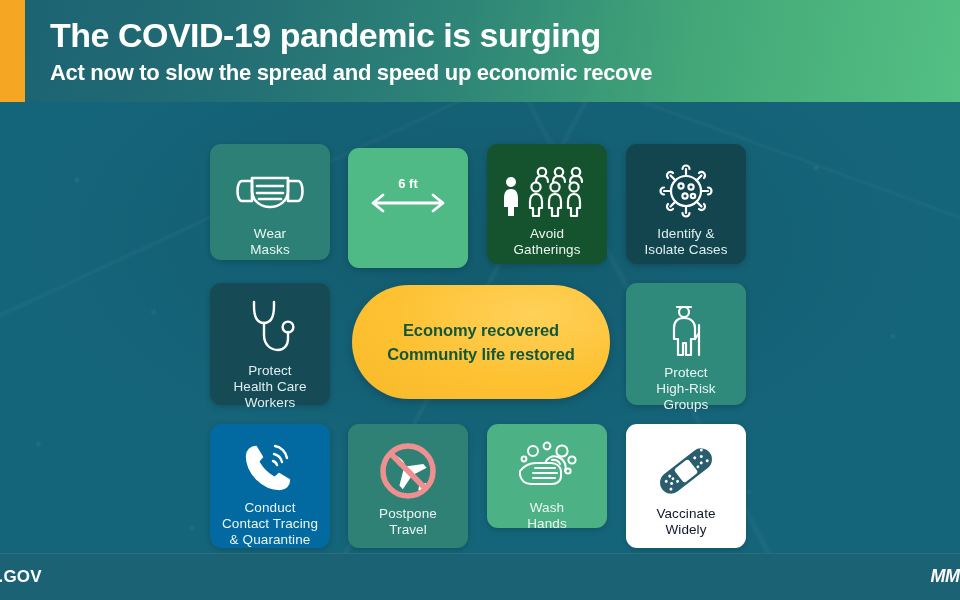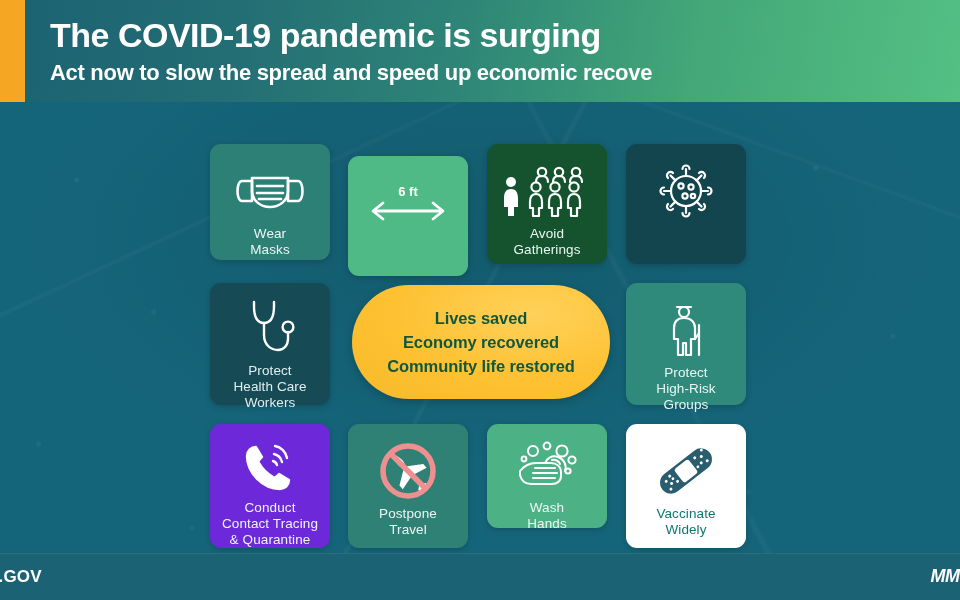--- a/index.html
+++ b/index.html
@@ -107,21 +107,21 @@
   .card-label {
     margin-top: 4px;
     font-size: 13.5px;
     line-height: 16px;
     text-align: center;
     color: #eaf7f3;
     font-weight: normal;
     letter-spacing: .1px;
     padding: 0 4px;
   }
-  .card.white .card-label { color: #0f766e; }
+  .card.white .card-label { color: #0f172a; }
 
   
   .pill {
     position: absolute;
     border-radius: 70px;
     background: radial-gradient(ellipse at 70% 25%, #ffd159 0%, #fdc132 55%, #f7b92a 100%);
     display: flex;
     align-items: center;
     justify-content: center;
     box-shadow: 0 3px 9px rgba(0,0,0,.2);
@@ -203,21 +203,21 @@
           <path d="M23 25 L49 25"></path>
           <path d="M25 31 L47 31"></path>
         </svg>
       </div>
       <div class="card-label">
         <div>Wear</div>
         <div>Masks</div>
       </div>
     </div>
 
-    <div class="card" style="left:138px; top:12px; width:120px; height:120px; background:#4fba85;gap:48px;">
+    <div class="card" style="left:138px; top:4px; width:120px; height:120px; background:#4fba85;gap:48px;">
       <div class="card-icon" style="flex-direction:column;">
         <div style="font-size:13px;font-weight:bold;color:#ffffff;line-height:14px;">6 ft</div>
         <svg width="80" height="22" viewBox="0 0 80 22" fill="none" stroke="#ffffff" stroke-width="2.8" stroke-linecap="round" stroke-linejoin="round" style="margin-top:1px;">
           <path d="M6 11 L74 11"></path>
           <path d="M15 3 L5 11 L15 19"></path>
           <path d="M65 3 L75 11 L65 19"></path>
         </svg>
       </div>
     </div>
 
@@ -261,40 +261,43 @@
           <path d="M31 16 L31 9 M27.5 9 A3.5 3.5 0 0 1 34.5 9"></path>
           <path d="M31 46 L31 53 M27.5 53 A3.5 3.5 0 0 0 34.5 53"></path>
           <path d="M16 31 L9 31 M9 27.5 A3.5 3.5 0 0 0 9 34.5"></path>
           <path d="M46 31 L53 31 M53 27.5 A3.5 3.5 0 0 1 53 34.5"></path>
           <path d="M20.4 20.4 L15.5 15.5 M13 18 A3.5 3.5 0 0 1 18 13"></path>
           <path d="M41.6 20.4 L46.5 15.5 M44 13 A3.5 3.5 0 0 1 49 18"></path>
           <path d="M20.4 41.6 L15.5 46.5 M13 44 A3.5 3.5 0 0 0 18 49"></path>
           <path d="M41.6 41.6 L46.5 46.5 M44 49 A3.5 3.5 0 0 0 49 44"></path>
         </svg>
       </div>
+      <div class="card-label" style="color:#dfeef1;">
+        <div>Identify &amp;</div>
+        <div>Isolate Cases</div>
+      </div>
     </div>
 
     <div class="card" style="left:0px; top:139px; width:120px; height:122px; background:#164b56;">
       <div class="card-icon">
         <svg width="54" height="60" viewBox="0 0 54 60" fill="none" stroke="#ffffff" stroke-width="2.4" stroke-linecap="round" stroke-linejoin="round">
           <path d="M11 3 L11 7 C11 18 14 24 21 24 C28 24 31 18 31 7 L31 3"></path>
           <path d="M21 24 L21 36 C21 46 28 51 35 51 C41 51 45 46 45 40 L45 33"></path>
           <circle cx="45" cy="28" r="5.4"></circle>
         </svg>
       </div>
       <div class="card-label" style="color:#dfeef1;">
         <div>Protect</div>
         <div>Health Care</div>
         <div>Workers</div>
       </div>
     </div>
 
     <div class="pill" style="left:142px; top:141px; width:258px; height:114px;">
       <div class="pill-lines">
-        <div>Lives saved</div>
         <div>Economy recovered</div>
         <div>Community life restored</div>
       </div>
     </div>
 
     <div class="card" style="left:416px; top:139px; width:120px; height:122px; background:#2f8a7c;">
       <div class="card-icon">
         <svg width="44" height="62" viewBox="0 0 44 62" fill="none" stroke="#ffffff" stroke-width="2.2" stroke-linecap="round" stroke-linejoin="round">
           <path d="M13 8 L27 8"></path>
           <circle cx="20" cy="13" r="5"></circle>
@@ -303,21 +306,21 @@
           <path d="M31 40 L35 34"></path>
         </svg>
       </div>
       <div class="card-label">
         <div>Protect</div>
         <div>High-Risk</div>
         <div>Groups</div>
       </div>
     </div>
 
-    <div class="card" style="left:0px; top:280px; width:120px; height:124px; background:#6d28d9;">
+    <div class="card" style="left:0px; top:280px; width:120px; height:124px; background:#0369a1;">
       <div class="card-icon">
         <svg width="56" height="56" viewBox="0 0 56 56" fill="none" stroke="#ffffff" stroke-width="2.4" stroke-linecap="round" stroke-linejoin="round">
           <path d="M14 7 C9 7 5 11 5 16 C5 33 21 49 38 49 C43 49 47 45 47 40 L37 34 C34 37 33 38 31 37 C26 34 20 28 17 23 C16 21 17 20 20 17 Z" fill="#ffffff" stroke="#ffffff"></path>
           <path d="M33 6 C39 7 44 12 45 18"></path>
           <path d="M32 14 C36 15 39 18 40 22"></path>
           <path d="M31 21 C33 21.6 34.4 23 35 25"></path>
         </svg>
       </div>
       <div class="card-label">
         <div>Conduct</div>

